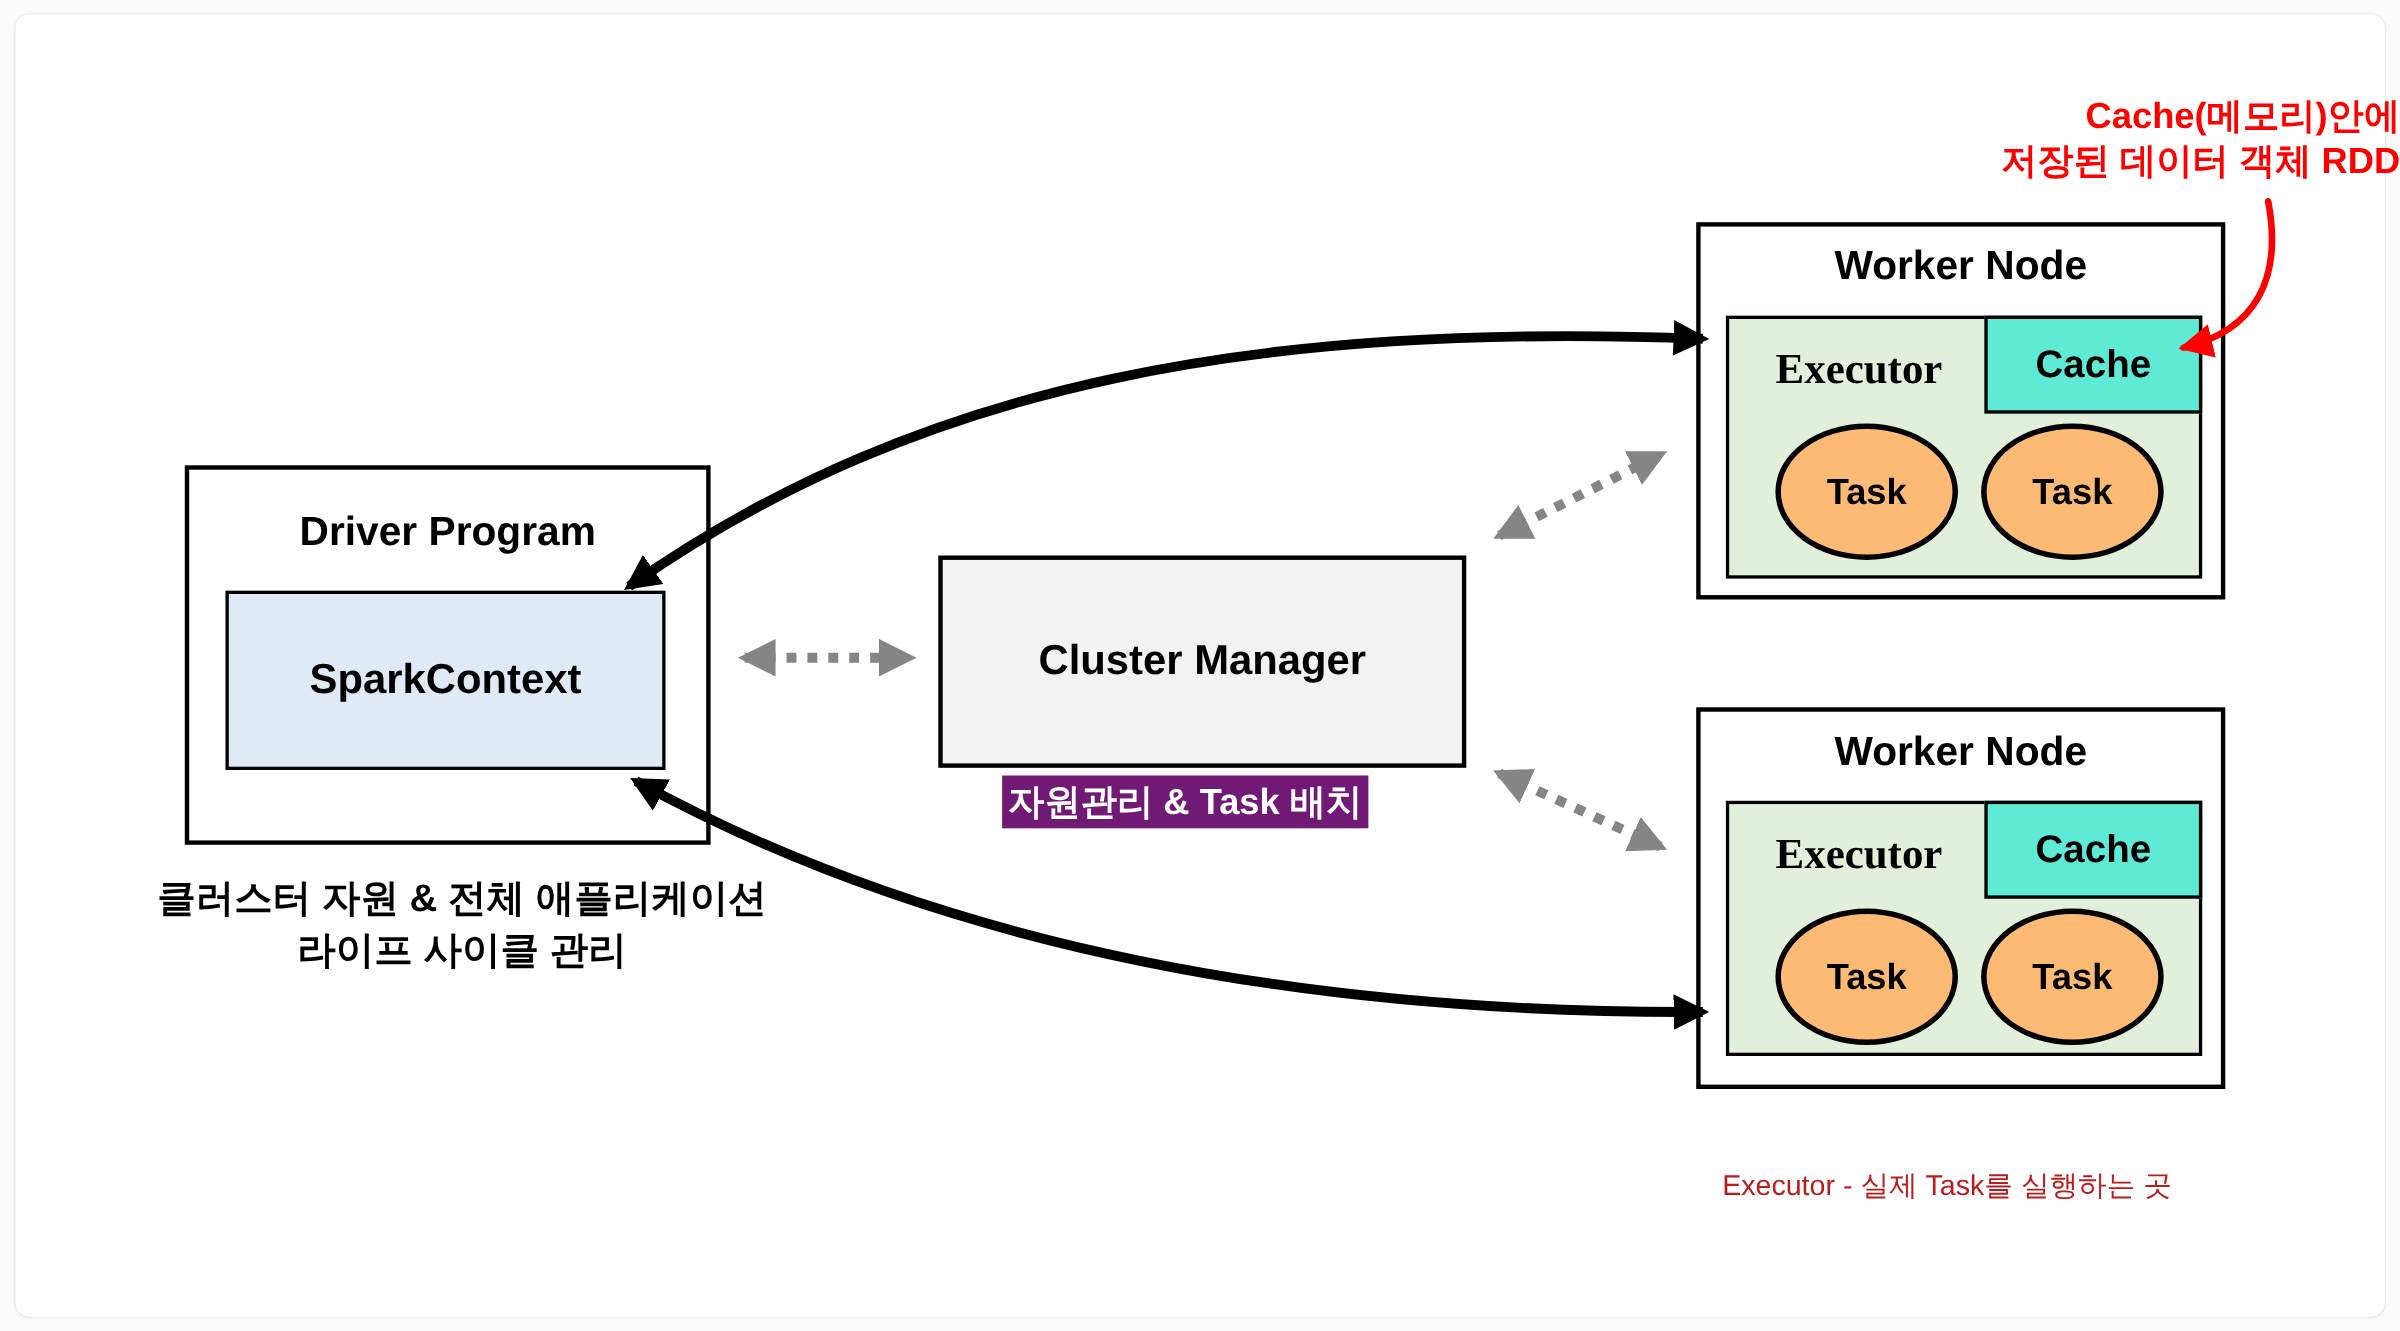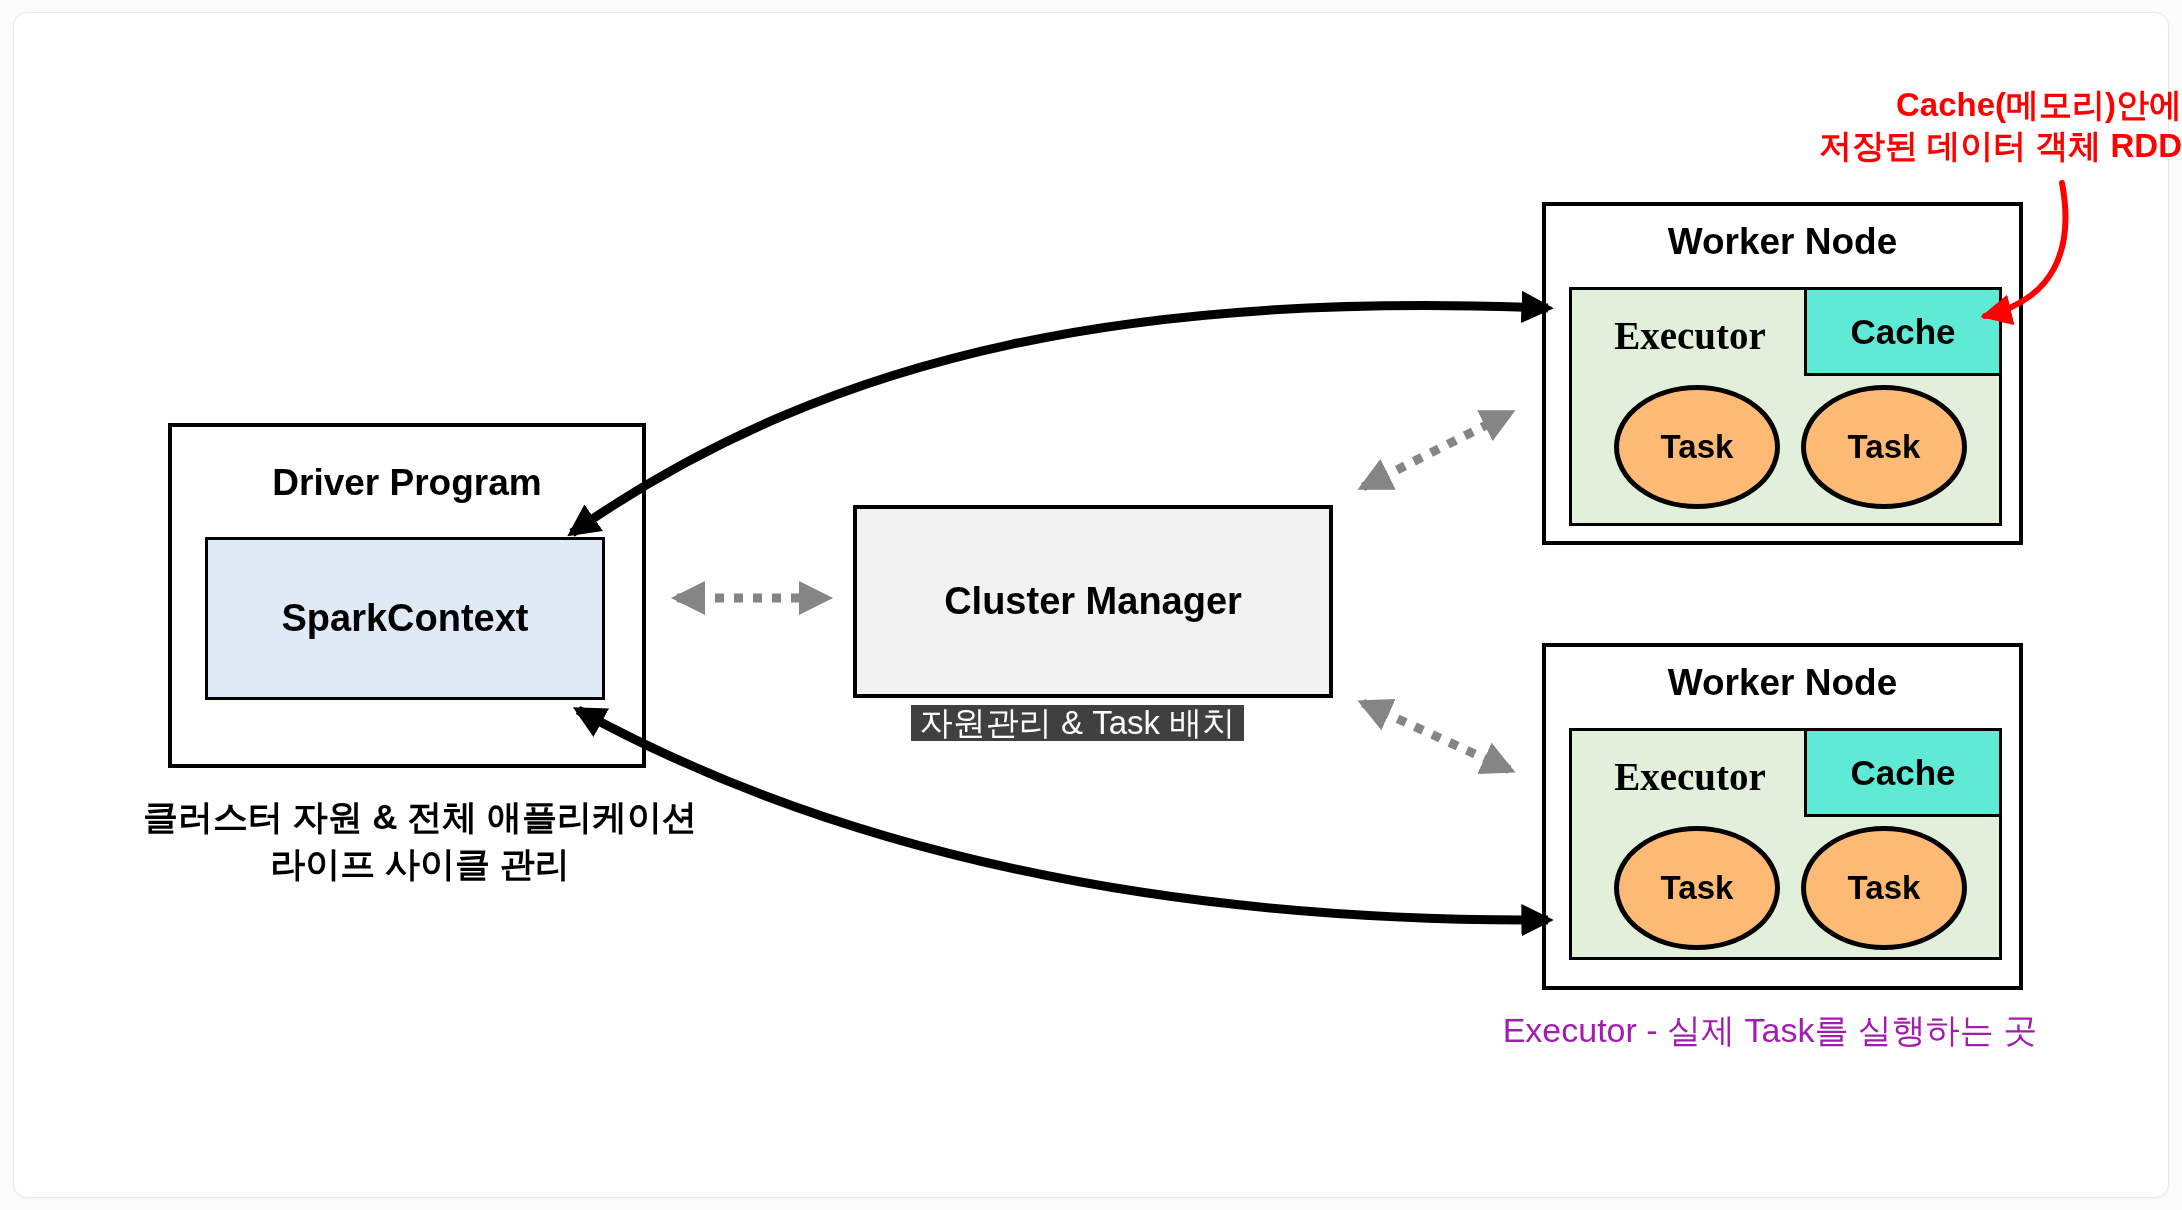--- a/index.html
+++ b/index.html
@@ -13,43 +13,43 @@
   
   .driver-box{left:168px;top:423px;width:478px;height:345px;background:#fff;border:4px solid #000;}
   .driver-title{left:168px;top:458px;width:478px;height:50px;font-size:37px;font-weight:bold;}
   .spark-box{left:205px;top:537px;width:400px;height:163px;background:#dfeaf6;border:3px solid #000;
              font-size:38px;font-weight:bold;}
   .driver-caption{left:140px;top:793px;width:560px;font-size:35px;font-weight:bold;line-height:47px;text-align:center;}
 
   
   .cluster-box{left:853px;top:505px;width:480px;height:193px;background:#f2f2f2;border:4px solid #000;
                font-size:38px;font-weight:bold;}
-  .cluster-chip{left:911px;top:705px;width:333px;height:36px;background:#404040;color:#fff;
-                font-size:33px;font-weight:normal;}
+  .cluster-chip{left:911px;top:705px;width:333px;height:48px;background:#701a75;color:#fff;
+                font-size:33px;font-weight:bold;}
 
   
   .worker{background:#fff;border:4px solid #000;}
   .worker-top{left:1542px;top:202px;width:481px;height:343px;}
   .worker-bottom{left:1542px;top:643px;width:481px;height:347px;}
   .worker-title{position:absolute;left:0;top:12px;width:100%;height:48px;font-size:37px;font-weight:bold;}
   .executor{position:absolute;left:23px;top:81px;width:427px;background:#e2efda;border:3px solid #000;}
   .executor-top-h{height:233px;}
   .executor-bottom-h{height:226px;}
   .executor-label{position:absolute;left:0;top:4px;width:236px;height:82px;font-size:39px;font-weight:bold;font-family:Liberation Serif, serif;}
   .cache{position:absolute;top:-3px;right:-3px;width:192px;height:83px;background:#5eead4;border:3px solid #000;
          font-size:35px;font-weight:bold;}
   .task{position:absolute;width:156px;height:114px;border-radius:50%;background:#fdba74;border:5px solid #000000;
         font-size:33px;font-weight:bold;}
   .task-1{left:42px;top:95px;}
   .task-2{left:229px;top:95px;}
 
   
   .red-note{left:1752px;top:84px;width:430px;text-align:right;font-size:33px;font-weight:bold;
             line-height:41px;color:#fe0000;}
-  .footer-caption{left:1490px;top:1008px;width:560px;text-align:center;font-size:34px;font-weight:500;color:#a21caf;}
+  .footer-caption{left:1490px;top:1060px;width:560px;text-align:center;font-size:26px;font-weight:500;color:#b91c1c;}
 
   svg.arrows{position:absolute;left:0;top:0;width:2182px;height:1210px;pointer-events:none;z-index:5;}
 </style>
 </head>
 <body>
 
 <div class="stage">
   <div class="card"></div>
 
   <div class="abs driver-box"></div>

